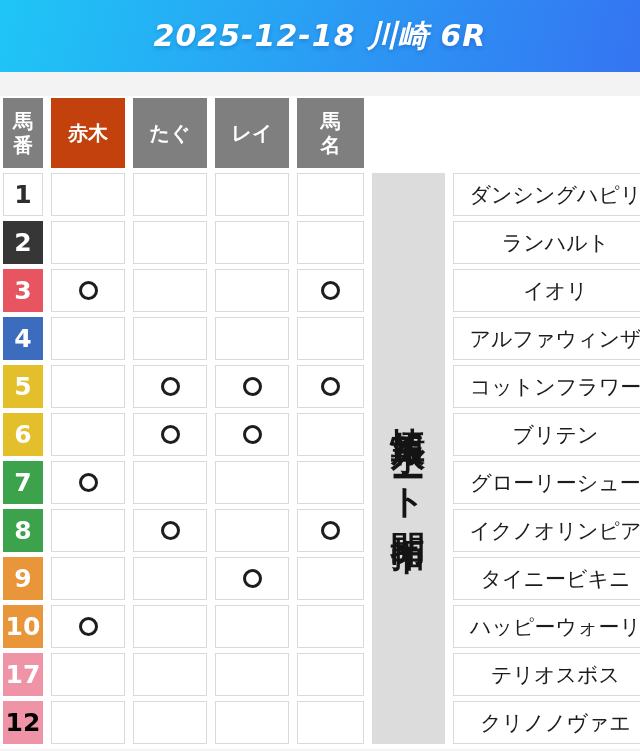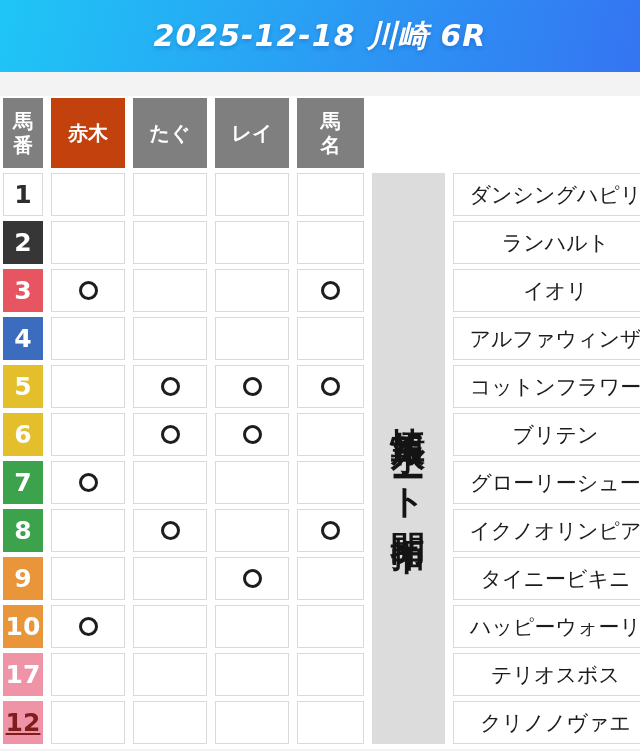--- a/index.html
+++ b/index.html
@@ -178,19 +178,19 @@
     <div class="wcell" style="grid-area: 11 / 3;"></div>
     <div class="wcell" style="grid-area: 11 / 4;"></div>
     <div class="wcell" style="grid-area: 11 / 5;"></div>
     <div class="wcell namecell" style="grid-area: 11 / 7;">ハッピーウォーリ</div>
     <div class="ncell" style="grid-area: 12 / 1; background: rgb(238, 148, 166); color: rgb(255, 255, 255);">17</div>
     <div class="wcell" style="grid-area: 12 / 2;"></div>
     <div class="wcell" style="grid-area: 12 / 3;"></div>
     <div class="wcell" style="grid-area: 12 / 4;"></div>
     <div class="wcell" style="grid-area: 12 / 5;"></div>
     <div class="wcell namecell" style="grid-area: 12 / 7;">テリオスボス</div>
-    <div class="ncell" style="grid-area: 13 / 1; background: rgb(238, 148, 166); color: #7f1d1d; text-decoration: underline;">12</div>
+    <div class="ncell" style="grid-area: 13 / 1; background: rgb(238, 148, 166); color: #000000;">12</div>
     <div class="wcell" style="grid-area: 13 / 2;"></div>
     <div class="wcell" style="grid-area: 13 / 3;"></div>
     <div class="wcell" style="grid-area: 13 / 4;"></div>
     <div class="wcell" style="grid-area: 13 / 5;"></div>
     <div class="wcell namecell" style="grid-area: 13 / 7;">クリノノヴァエ</div>
   </div>
 
 </body></html>

